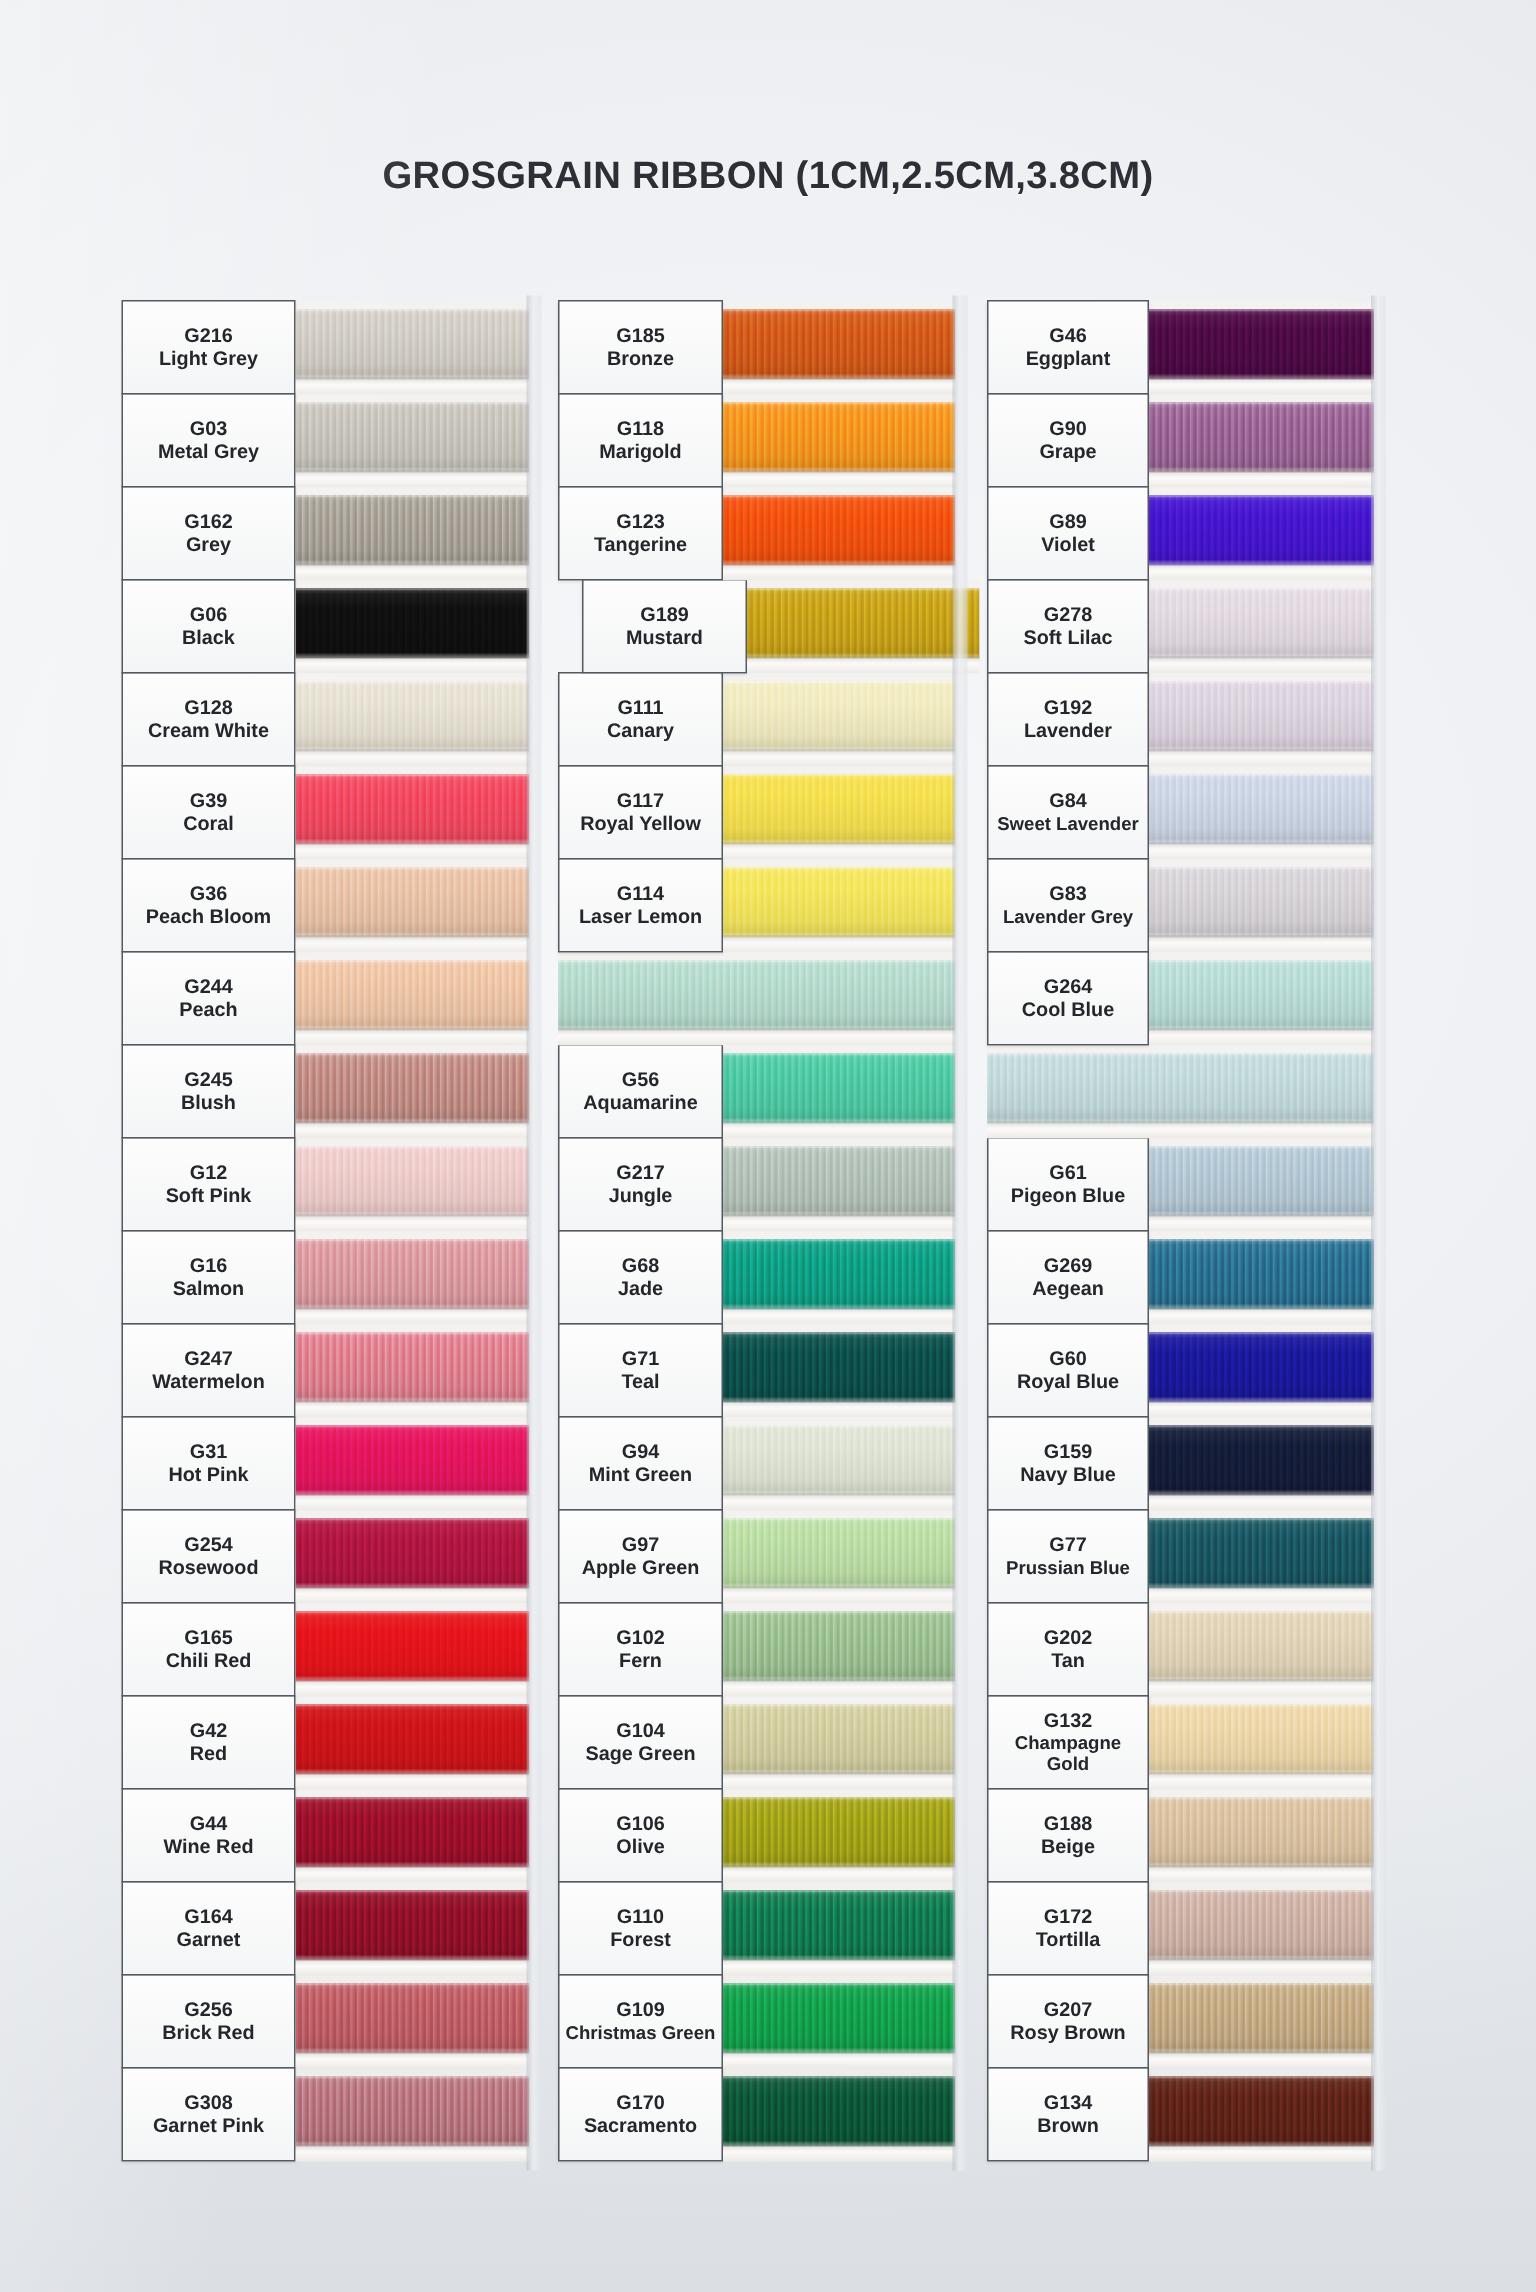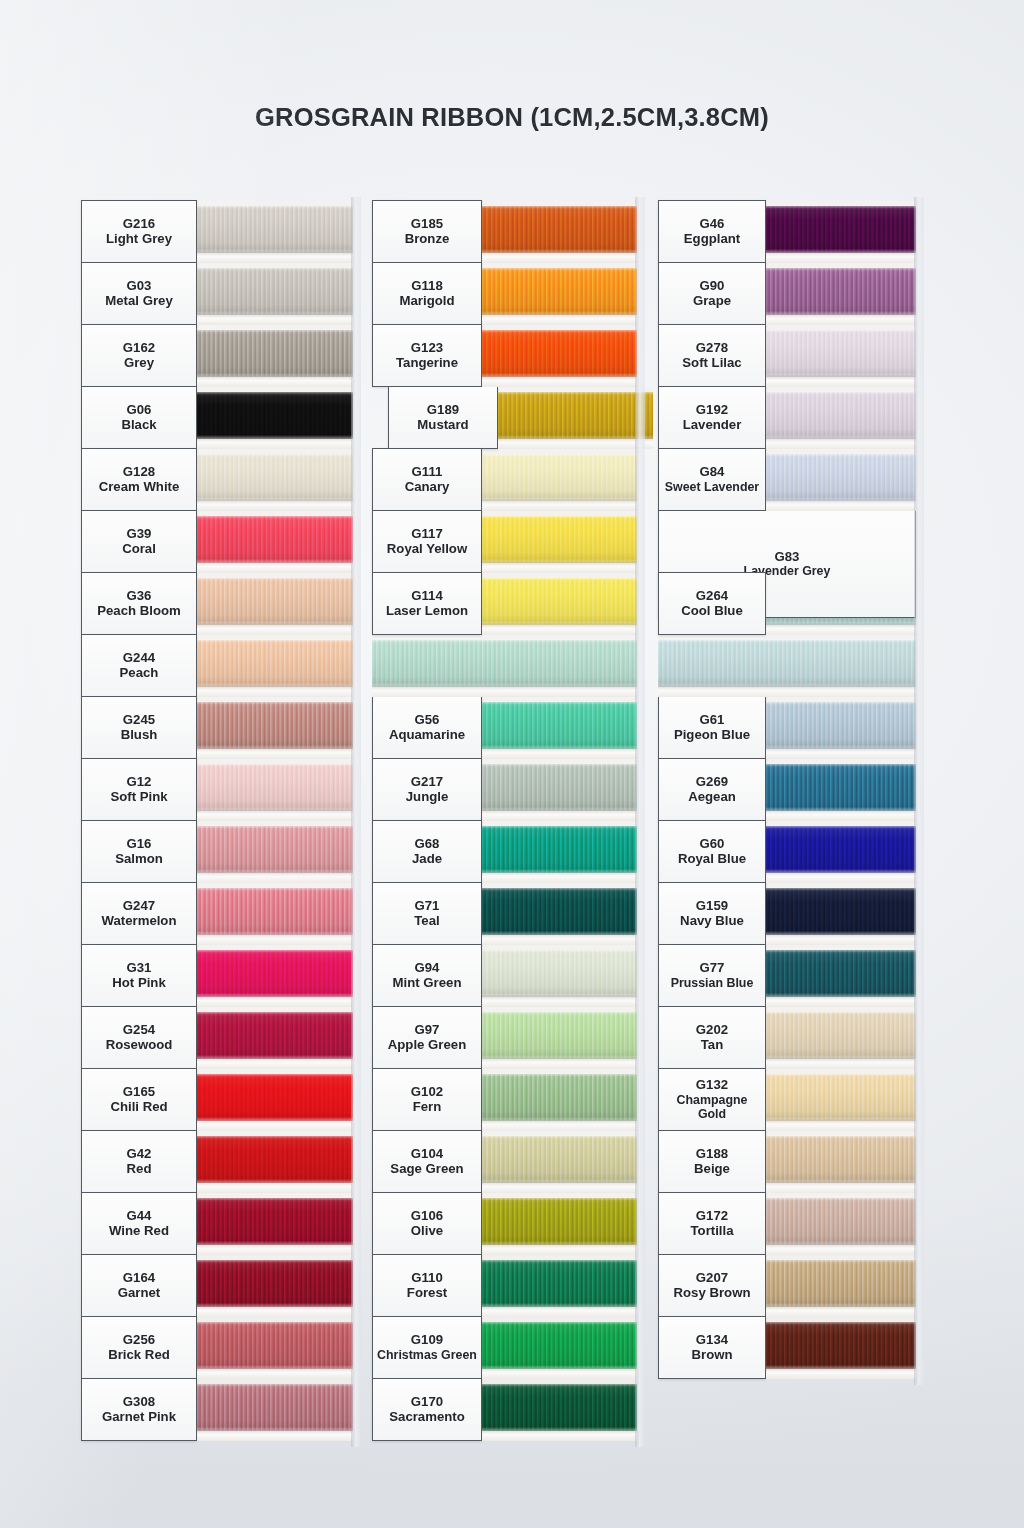--- a/index.html
+++ b/index.html
@@ -607,20 +607,30 @@
             <span class="code">G90</span>
             <span class="cname">Grape</span>
           </div>
           <div class="swatch-cell">
             <div class="ribbon" style="background: rgb(154, 100, 148);"></div>
             <div class="shadow"></div>
           </div>
         </div>
         <div class="row" style="height: 62px;">
           <div class="label-cell">
+            <span class="code">G89</span>
+            <span class="cname">Violet</span>
+          </div>
+          <div class="swatch-cell">
+            <div class="ribbon" style="background: rgb(68, 21, 207);"></div>
+            <div class="shadow"></div>
+          </div>
+        </div>
+        <div class="row" style="height: 62px;">
+          <div class="label-cell">
             <span class="code">G278</span>
             <span class="cname">Soft Lilac</span>
           </div>
           <div class="swatch-cell">
             <div class="ribbon" style="background: rgb(228, 218, 227);"></div>
             <div class="shadow"></div>
           </div>
         </div>
         <div class="row" style="height: 62px;">
           <div class="label-cell">
@@ -635,21 +645,21 @@
         <div class="row" style="height: 62px;">
           <div class="label-cell">
             <span class="code">G84</span>
             <span class="cname" style="font-size: 12.4px;">Sweet Lavender</span>
           </div>
           <div class="swatch-cell">
             <div class="ribbon" style="background: rgb(205, 214, 230);"></div>
             <div class="shadow"></div>
           </div>
         </div>
-        <div class="row" style="height: 62px; flex-direction: column;">
+        <div class="row" style="height: 62px;">
           <div class="label-cell">
             <span class="code">G83</span>
             <span class="cname" style="font-size: 12.4px;">Lavender Grey</span>
           </div>
           <div class="swatch-cell">
             <div class="ribbon" style="background: rgb(216, 212, 216);"></div>
             <div class="shadow"></div>
           </div>
         </div>
         <div class="row" style="height: 62px;">

